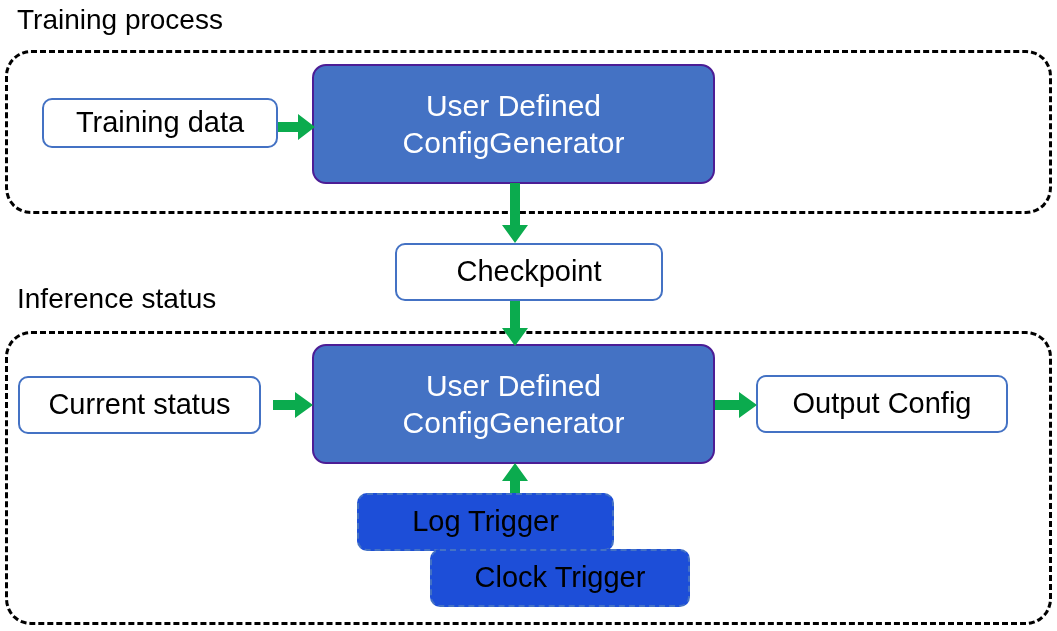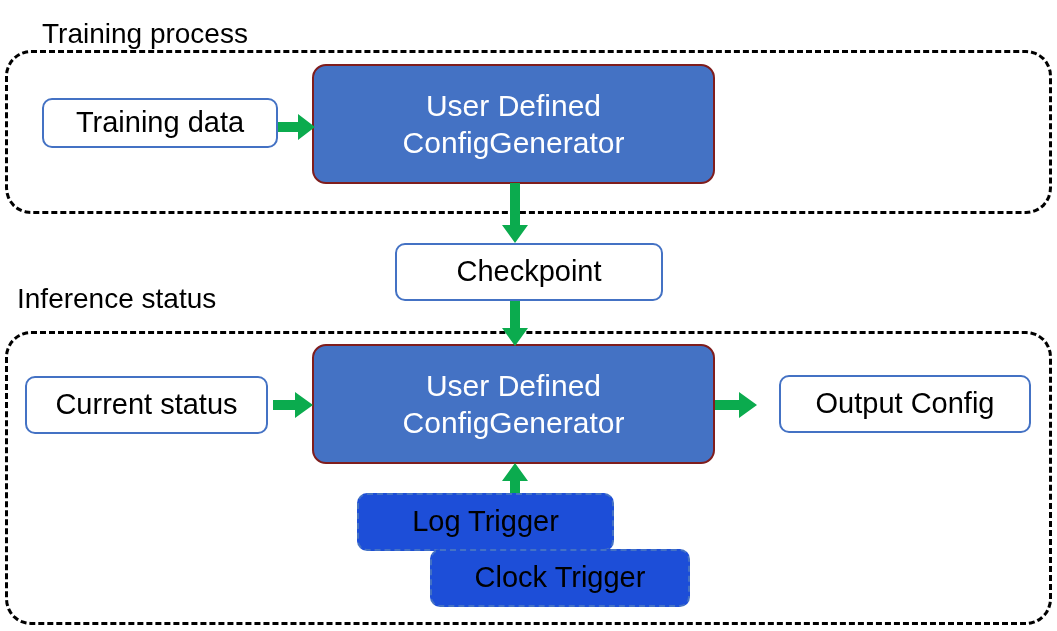--- a/index.html
+++ b/index.html
@@ -20,21 +20,21 @@
 
   
   .section-label {
     position: absolute;
     font-size: 28px;
     line-height: 1;
     color: #000000;
     white-space: nowrap;
     font-family: "Liberation Sans", sans-serif;
   }
-  #label-training { left: 17px; top: 20px; margin-left: 25px; }
+  #label-training { left: 17px; top: 6px; }
   #label-inference { left: 17px; top: 285px; }
 
   
   .process-container {
     position: absolute;
     border: 3px dashed #000000;
     border-radius: 26px;
     box-sizing: border-box;
     background: transparent;
   }
@@ -68,35 +68,35 @@
   }
   .node.outline {
     border: 2.5px solid #4472C4;
   }
   .node.dashed-outline {
     border: 2.5px dashed #4472C4;
     background: #1d4ed8;
   }
   .node.filled {
     background: #4472C4;
-    border: 2px solid #7f1d1d;
+    border: 2px solid #4c1d95;
     color: #ffffff;
     font-size: 30px;
     line-height: 1.25;
     white-space: normal;
     border-radius: 14px;
   }
 
   
   #node-training-data  { left: 42px;  top: 98px;  width: 236px; height: 50px; }
   #node-generator-train{ left: 312px; top: 64px;  width: 403px; height: 120px; }
   #node-checkpoint     { left: 395px; top: 243px; width: 268px; height: 58px; }
-  #node-current-status { left: 25px;  top: 376px; width: 243px; height: 58px; }
+  #node-current-status { left: 18px;  top: 376px; width: 243px; height: 58px; }
   #node-generator-infer{ left: 312px; top: 344px; width: 403px; height: 120px; }
-  #node-output-config  { left: 779px; top: 375px; width: 252px; height: 58px; }
+  #node-output-config  { left: 756px; top: 375px; width: 252px; height: 58px; }
   #node-log-trigger    { left: 357px; top: 493px; width: 257px; height: 58px; z-index: 3; }
   #node-clock-trigger  { left: 430px; top: 549px; width: 260px; height: 58px; z-index: 4; }
 
   
   .arrow {
     position: absolute;
     z-index: 2;
   }
   .arrow svg { display: block; overflow: visible; }
 

